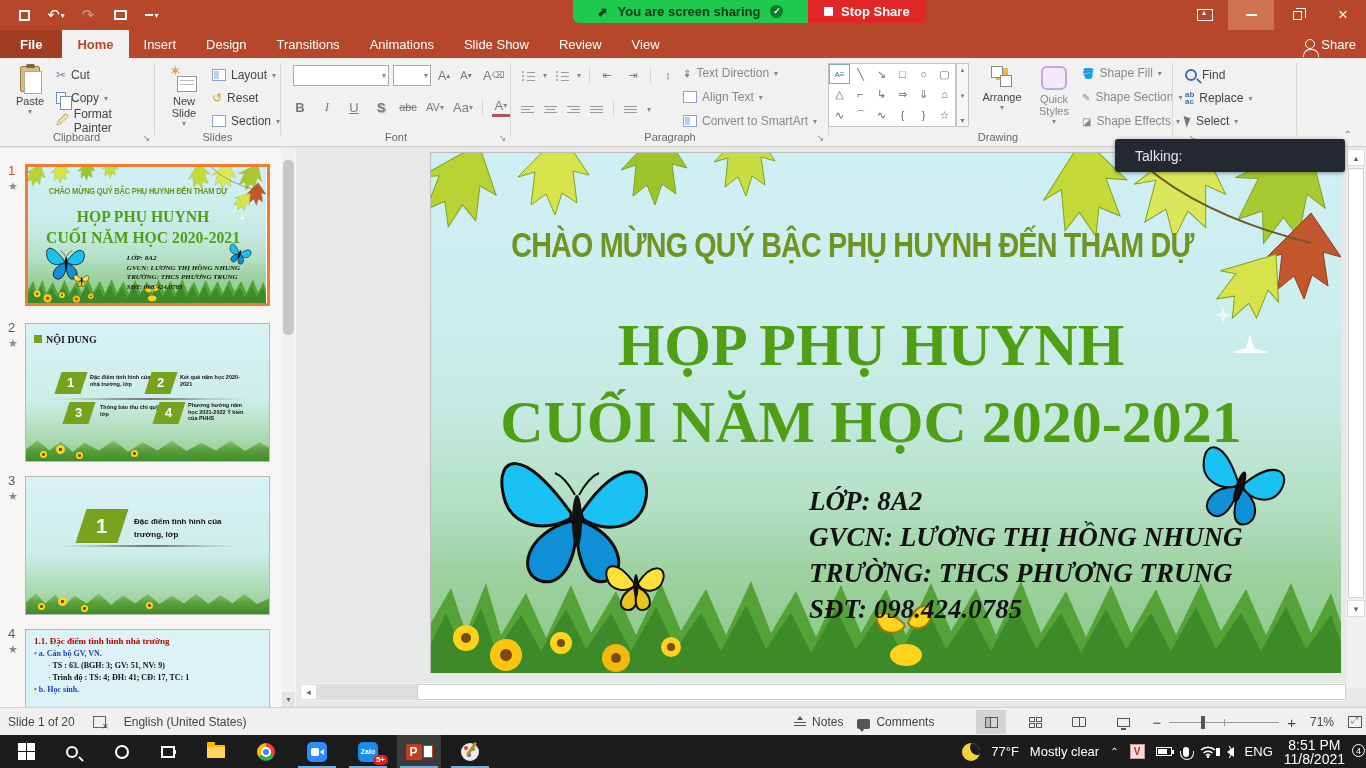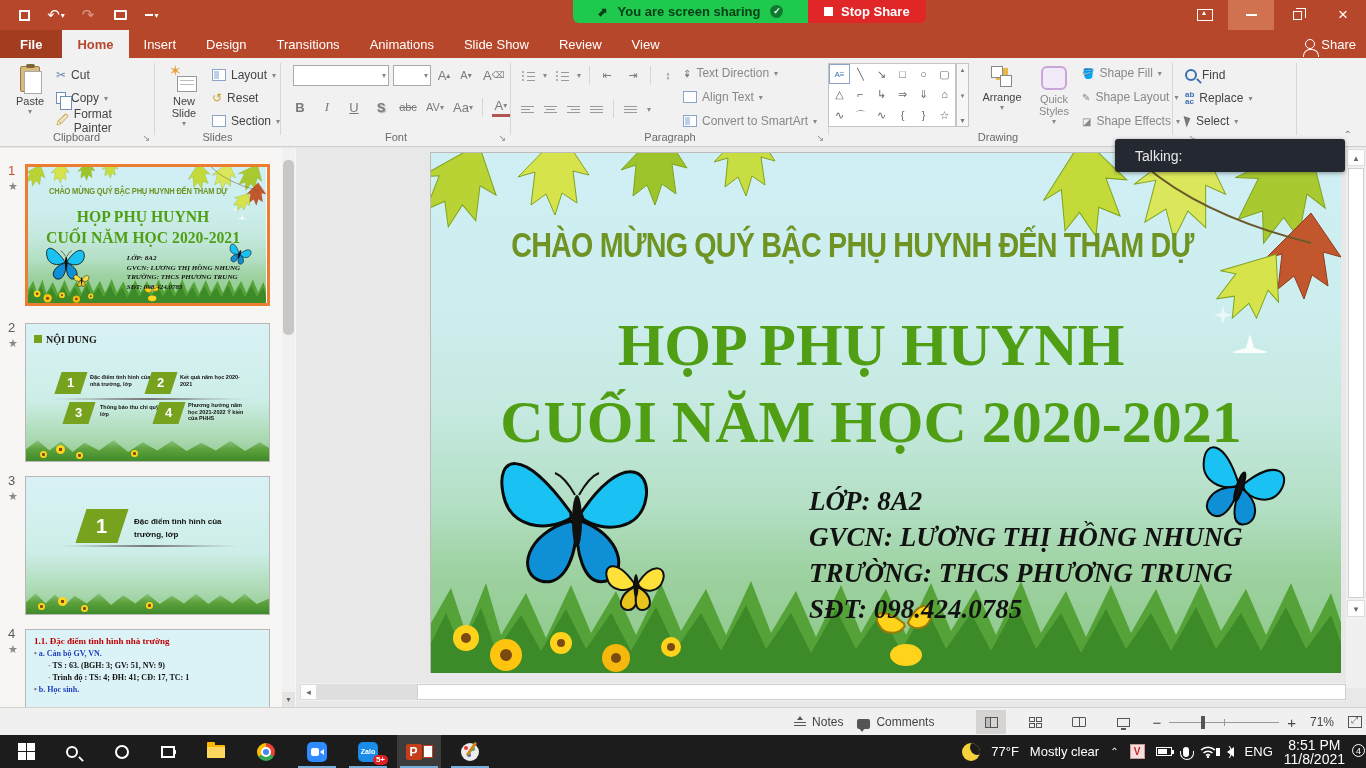--- a/index.html
+++ b/index.html
@@ -449,21 +449,21 @@
       <span class="gray">Quick Styles</span>
         <span class="ddarrow">▾</span>
     </div>
     <div class="smrow gray" style="left:1082px;top:4px;pointer-events:auto;">
         <span style="font-size:10px;">🪣</span>
         <span class="gray">Shape Fill</span>
         <span class="ddarrow">▾</span>
       </div>
     <div class="smrow gray" style="left:1082px;top:28px;pointer-events:auto;">
         <span style="font-size:10px;">✎</span>
-        <span class="gray">Shape Layout</span>
+        <span class="gray">Shape Section</span>
         <span class="ddarrow">▾</span>
       </div>
     <div class="smrow gray" style="left:1082px;top:52px;pointer-events:auto;">
         <span style="font-size:10px;">◪</span>
         <span class="gray">Shape Effects</span>
         <span class="ddarrow">▾</span>
       </div>
     <div class="glabel" style="left:828px;width:340px;">Drawing</div>
     <div class="launch" style="right:170px;">↘</div>
   </div>
@@ -730,20 +730,25 @@
     <div class="sbtn">▾</div>
   </div>
   <div id="hscroll">
     <div class="lbtn">◂</div>
     <div class="track"></div>
     <div class="hth"></div>
   </div>
 </div>
 
 <div id="statusbar">
+  <div class="left">
+    <span>Slide 1 of 20</span>
+    <span class="spell-ic"></span>
+    <span>English (United States)</span>
+  </div>
   <div class="right">
     <span style="display:flex;align-items:center;gap:6px;">
         <span class="notes-ic">
           <i></i>
           <i></i>
           <i></i>
         </span>
         <span>Notes</span>
       </span>
     <span style="display:flex;align-items:flex-end;gap:6px;">

